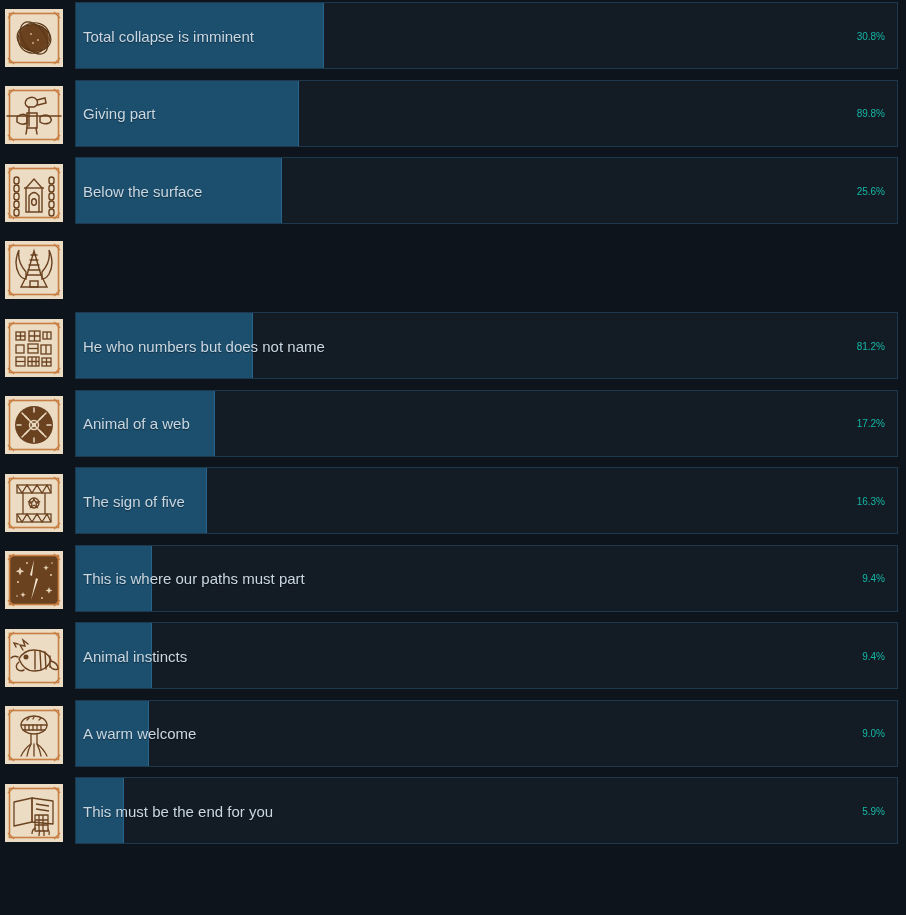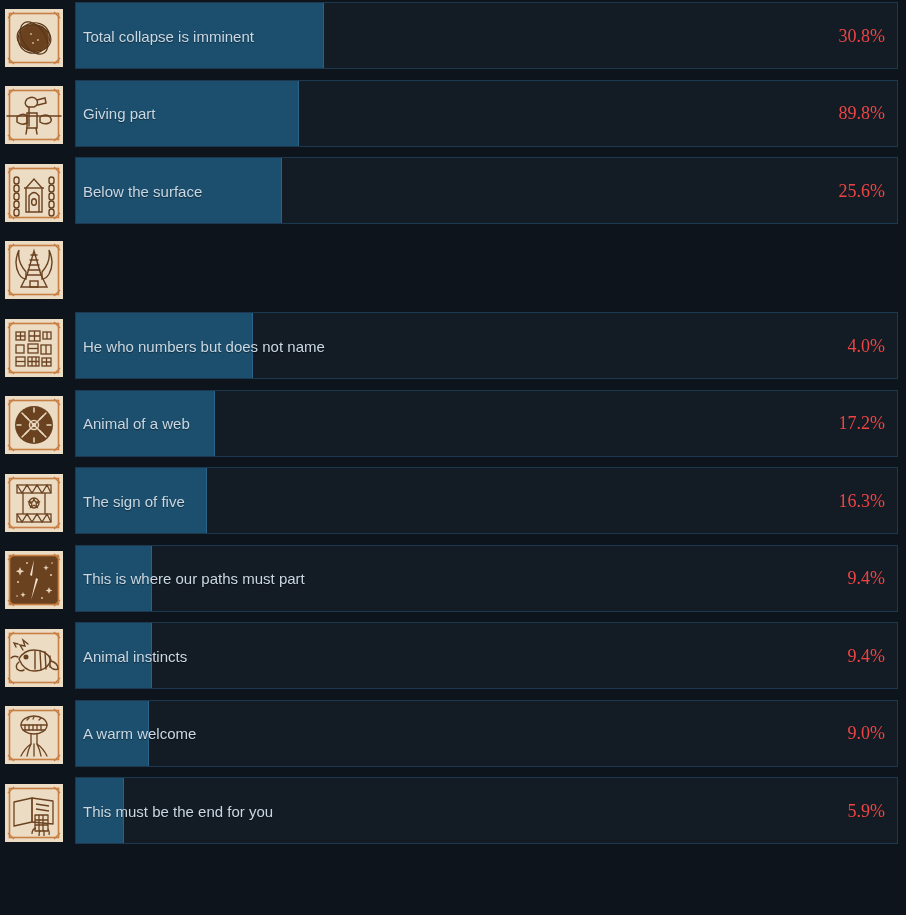--- a/index.html
+++ b/index.html
@@ -76,25 +76,24 @@
     color: #c9d8e3;
     white-space: nowrap;
     z-index: 2;
     text-shadow: 0 1px 1px rgba(0,0,0,.45);
   }
   .ach-pct {
     position: absolute;
     right: 12px;
     top: 50%;
     transform: translateY(-50%);
-    font-size: 18px;
-    color: #ef4444;
+    font-size: 10px;
+    color: #14b8a6;
     z-index: 2;
     white-space: nowrap;
-    font-family: Liberation Serif, serif;
   }
 </style>
 </head>
 <body>
 
 <div id="achievement-list">
     <div class="ach-row">
       <div class="ach-icon">
         <svg viewBox="0 0 58 58" xmlns="http://www.w3.org/2000/svg">
           <rect width="58" height="58" fill="#ecdcc4"></rect>
@@ -215,21 +214,21 @@
             <rect x="23" y="38" width="11" height="9"></rect>
             <path d="M23 42.5 L34 42.5 M27 38 L27 47 M31 38 L31 47"></path>
             <rect x="37" y="39" width="9" height="8"></rect>
             <path d="M37 43 L46 43 M41.5 39 L41.5 47"></path>
           </g>
         </svg>
       </div>
       <div class="ach-bar-outer">
         <div class="ach-bar-fill" style="width: 177px;"></div>
         <div class="ach-title">He who numbers but does not name</div>
-        <div class="ach-pct">4.0%</div>
+        <div class="ach-pct">81.2%</div>
       </div>
     </div>
     <div class="ach-row">
       <div class="ach-icon">
         <svg viewBox="0 0 58 58" xmlns="http://www.w3.org/2000/svg">
           <rect width="58" height="58" fill="#ecdcc4"></rect>
           <rect x="4.5" y="4.5" width="49" height="49" fill="none" stroke="#c87f43" stroke-width="1.6"></rect>
           <path d="M3 9 L9 3 M49 3 L55 9 M3 49 L9 55 M49 55 L55 49" stroke="#c87f43" stroke-width="1.4" fill="none"></path>
           <circle cx="29" cy="29" r="19" fill="#6b4220"></circle>
           <g stroke="#e8d7bd" stroke-width="1.5" fill="none" stroke-linecap="round">

